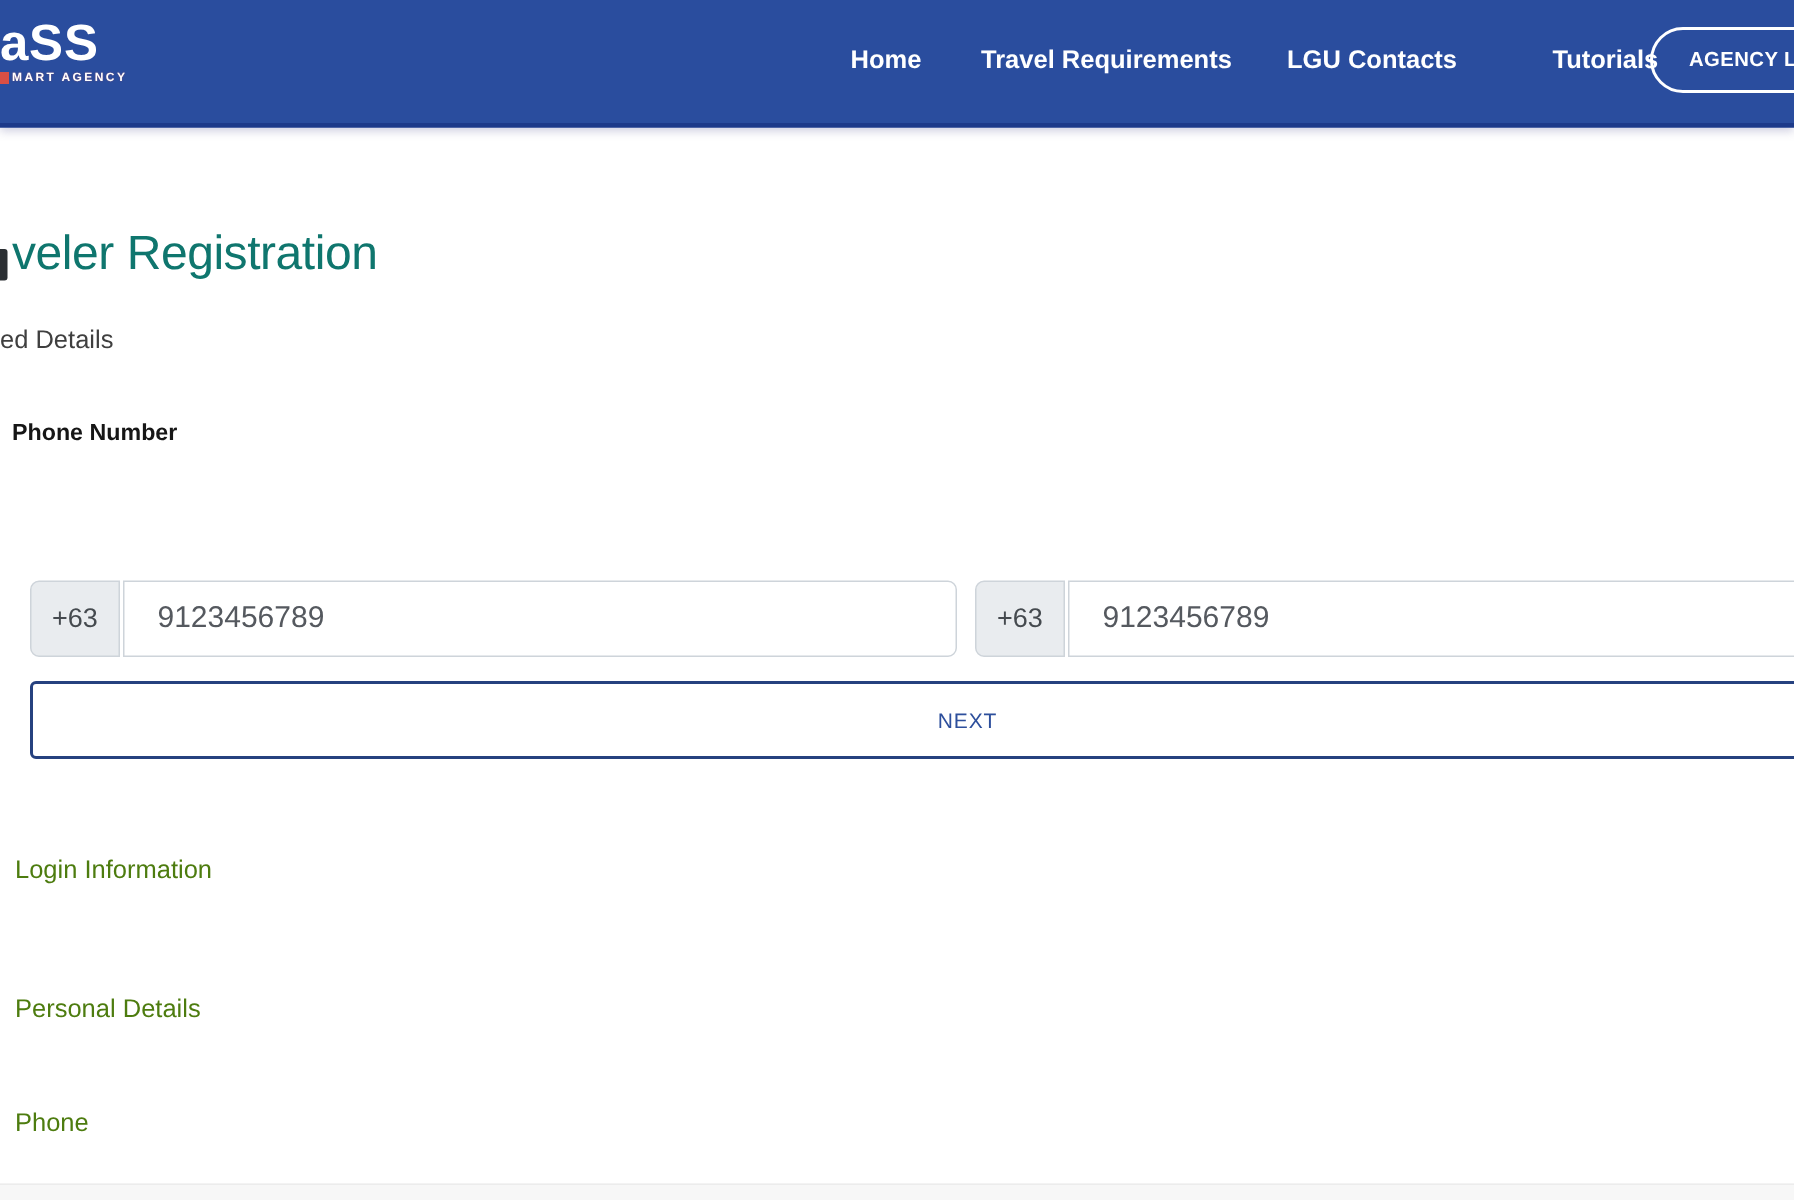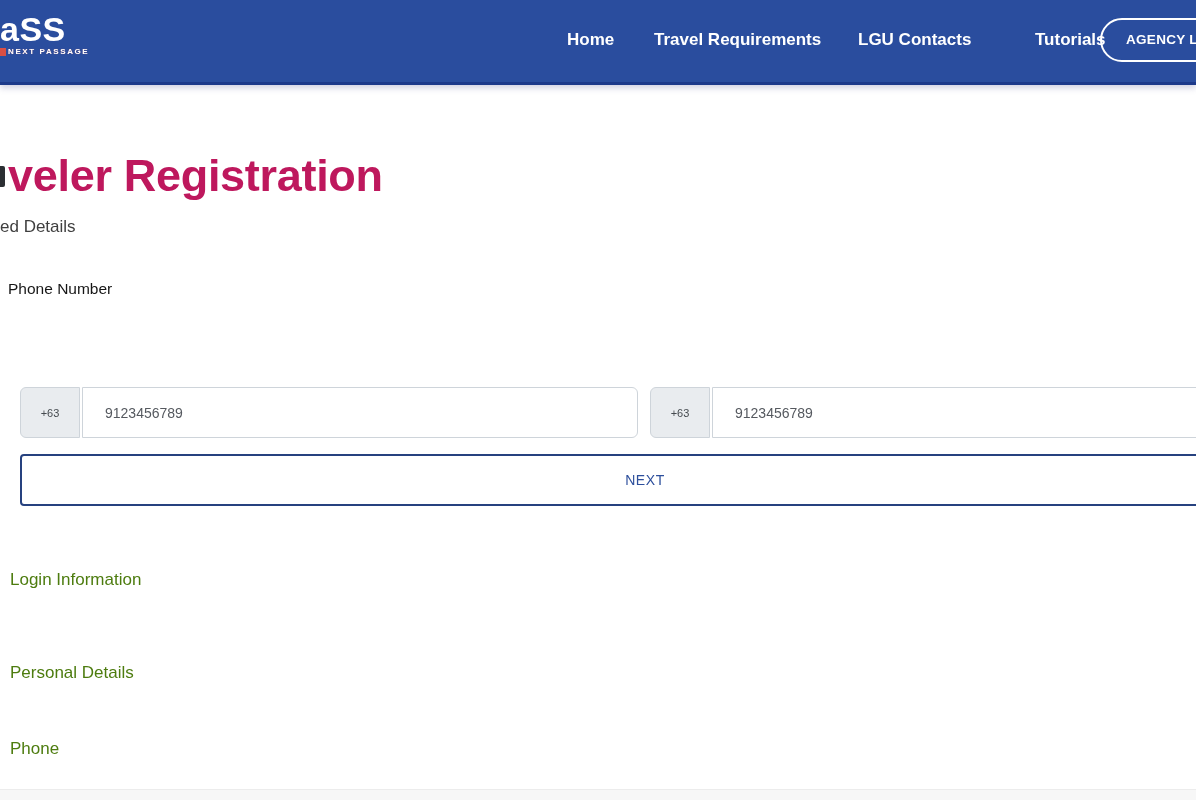--- a/index.html
+++ b/index.html
@@ -87,23 +87,23 @@
     padding-left: 24px;
     white-space: nowrap;
     cursor: pointer;
   }
 
   
   .page-title {
     position: absolute;
     left: 8px;
     top: 150px;
-    font-size: 45px;
-    font-weight: 700;
-    color: #be185d;
+    font-size: 32px;
+    font-weight: 400;
+    color: #0f766e;
     letter-spacing: -0.3px;
     white-space: nowrap;
   }
   .title-fragment {
     position: absolute;
     left: 0;
     top: 166px;
     width: 5px;
     height: 21px;
     background: #2b2f33;
@@ -115,21 +115,21 @@
     top: 217px;
     font-size: 17px;
     color: #3f3f3f;
     white-space: nowrap;
   }
   .section-heading {
     position: absolute;
     left: 8px;
     top: 280px;
     font-size: 15.5px;
-    font-weight: 400;
+    font-weight: 700;
     color: #161616;
     white-space: nowrap;
   }
 
   
   .field-label {
     position: absolute;
     top: 352px;
     font-size: 17px;
     color: #4b4b4b;
@@ -152,32 +152,32 @@
   .input-group-2 { left: 650px; width: 620px; }
   .input-prefix {
     width: 60px;
     flex: 0 0 60px;
     background: #e9ecef;
     border: 1px solid #ced4da;
     border-radius: 6px 0 0 6px;
     display: flex;
     align-items: center;
     justify-content: center;
-    font-size: 11px;
+    font-size: 18px;
     color: #454a4f;
   }
   .phone-input {
     flex: 1 1 auto;
     min-width: 0;
     margin-left: 2px;
     border: 1px solid #ced4da;
     border-radius: 0 6px 6px 0;
     padding: 0 0 0 22px;
     font-family: "Liberation Sans", sans-serif;
-    font-size: 14px;
+    font-size: 20px;
     color: #55595f;
     outline: none;
     background: #ffffff;
   }
   .next-button {
     position: absolute;
     left: 20px;
     top: 454px;
     width: 1250px;
     height: 52px;
@@ -222,21 +222,21 @@
 </head>
 <body>
 
 <div class="screen">
 
   <header class="navbar">
     <div class="logo">
       <div class="logo-main">aSS</div>
       <div class="logo-sub-row">
         <span class="logo-red-sliver"></span>
-        <span class="logo-sub">NEXT PASSAGE</span>
+        <span class="logo-sub">MART AGENCY</span>
       </div>
     </div>
     <span class="nav-item nav-home">Home</span>
     <span class="nav-item nav-travel">Travel Requirements</span>
     <span class="nav-item nav-lgu">LGU Contacts</span>
     <span class="nav-item nav-tutorials">Tutorials</span>
     <div class="agency-btn">AGENCY LOG</div>
   </header>
 
   <div class="title-fragment"></div>

